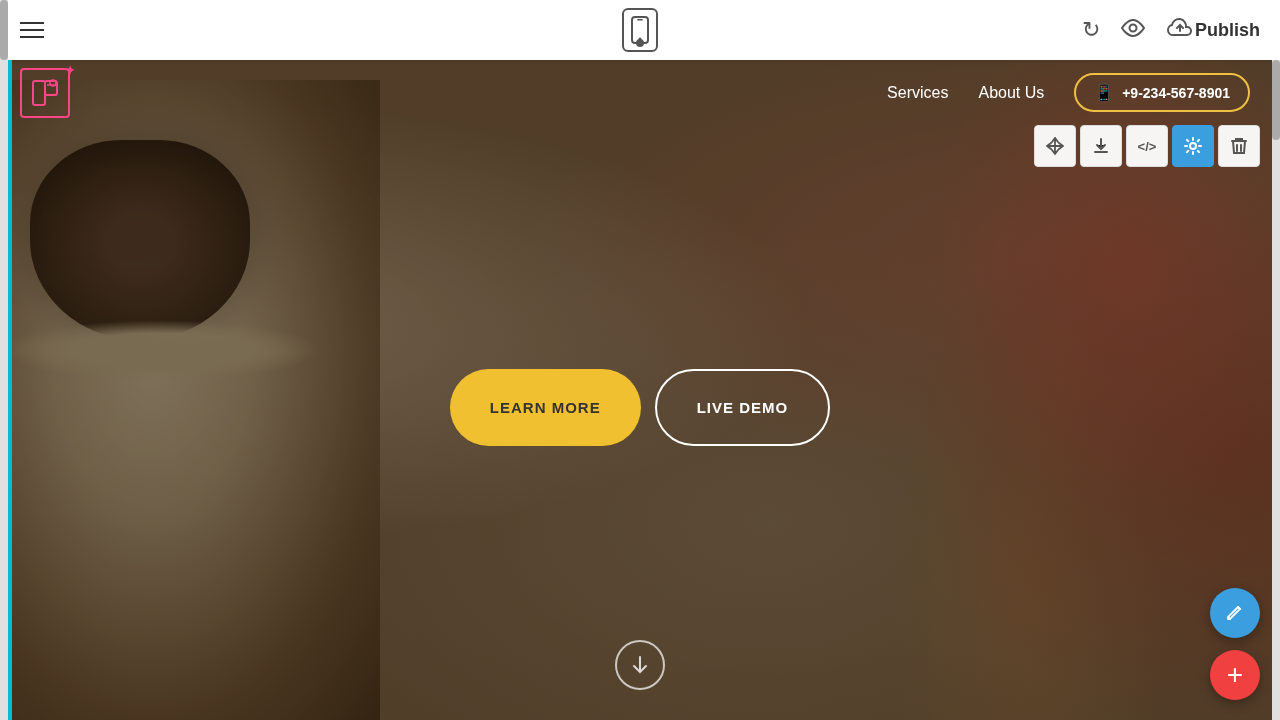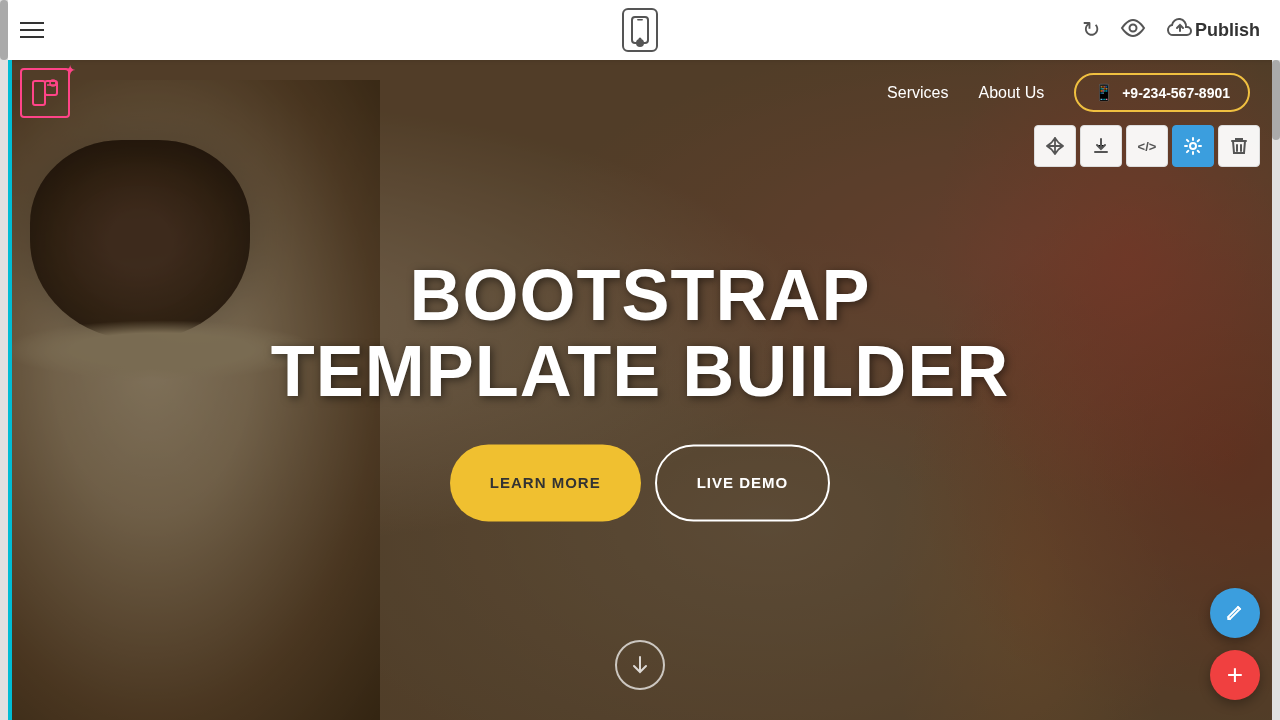--- a/index.html
+++ b/index.html
@@ -428,24 +428,20 @@
         </svg>
       </div>
       <div class="section-tool-btn">
         <svg width="16" height="18" viewBox="0 0 16 18">
           <path d="M1 4h14M5 4V2h6v2M6 8v6M10 8v6M2 4l1 12h10L14 4" fill="none" stroke="#555" stroke-width="2" stroke-linecap="round"></path>
         </svg>
       </div>
     </div>
 
     <div class="hero-content">
-      <h1 class="hero-title">
-        <span>BOOTSTRAP</span><br>
-        <span>TEMPLATE BUILDER</span>
-      </h1>
       <div class="hero-buttons">
         <button class="btn-learn-more">LEARN MORE</button>
         <button class="btn-live-demo">LIVE DEMO</button>
       </div>
     </div>
 
     <div class="scroll-down">
       <svg width="20" height="20" viewBox="0 0 20 20">
         <path d="M10 2v14M4 11l6 6 6-6" stroke="rgba(255,255,255,0.8)" stroke-width="2" stroke-linecap="round" fill="none"></path>
       </svg>

